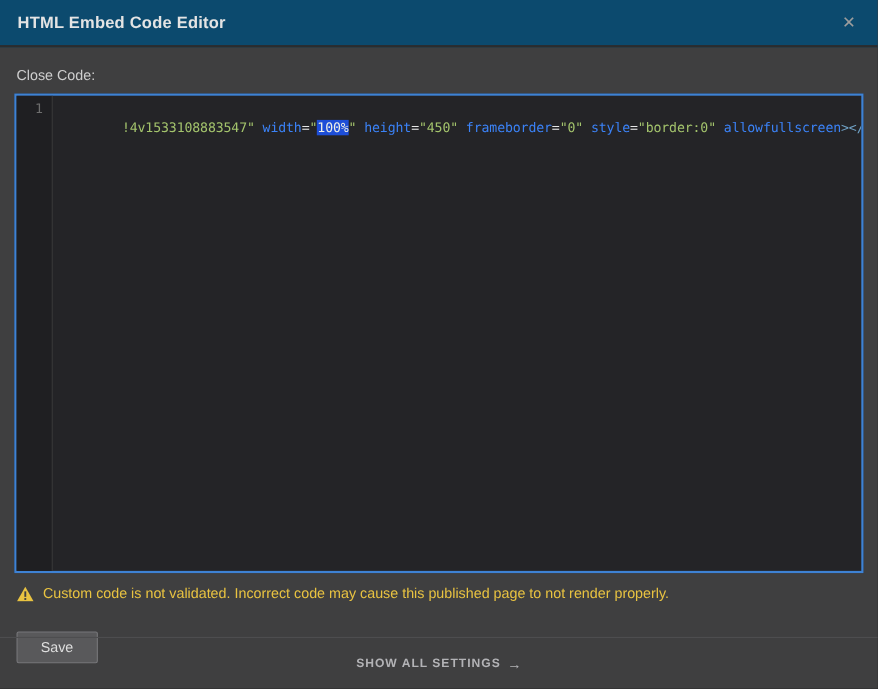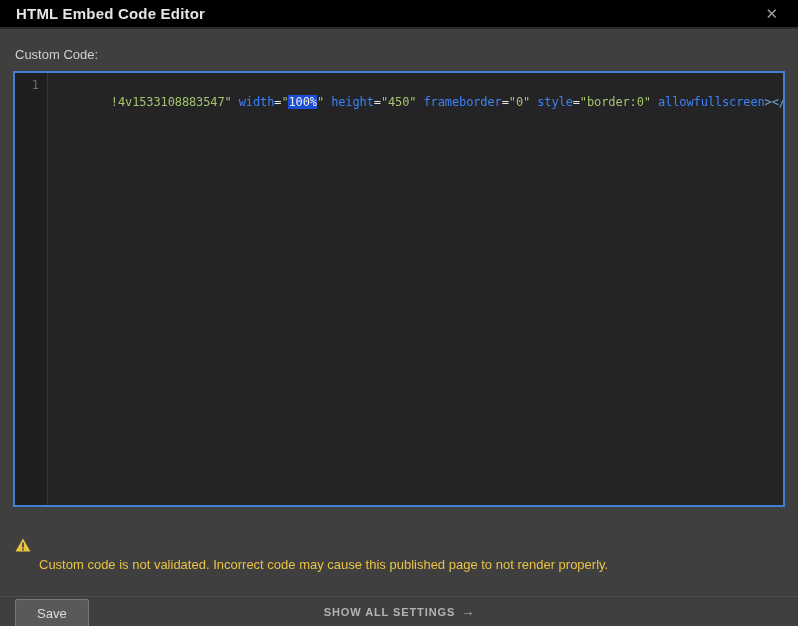--- a/index.html
+++ b/index.html
@@ -5,22 +5,22 @@
   * { margin:0; padding:0; box-sizing:border-box; }
   html,body { width:798px; height:626px; }
   body {
     background:#3f3f40;
     font-family:"Liberation Sans", sans-serif;
     overflow:hidden;
     position:relative;
   }
   
   .titlebar {
-    height:29px;
-    background:#000000;
+    height:43px;
+    background:#0c4a6e;
     border-bottom:2px solid #2c2c2d;
     display:flex;
     align-items:center;
     padding:0 16px;
   }
   .titlebar .title {
     font-size:15px;
     font-weight:700;
     color:#e4e4e4;
     letter-spacing:.2px;
@@ -83,21 +83,20 @@
   
   .warning-row {
     margin-top:11px;
     display:flex;
     align-items:center;
     gap:8px;
   }
   .warning-row .warn-text {
     font-size:13px;
     color:#e9c341;
-    margin-top:39px;
   }
   .warn-icon { flex-shrink:0; display:inline-flex; }
   
   .buttons-row {
     margin-top:27px;
     display:flex;
     gap:11px;
   }
   .btn {
     height:29px;
@@ -107,21 +106,21 @@
     border-radius:2px;
     color:#dedede;
     font-size:13px;
     font-family:"Liberation Sans", sans-serif;
     cursor:pointer;
   }
   
   .footer {
     position:absolute;
     left:0; right:0; bottom:0;
-    height:30px;
+    height:47px;
     border-top:1px solid #4d4d4f;
     display:flex;
     align-items:center;
     justify-content:center;
   }
   .footer .settings-link {
     display:flex;
     align-items:center;
     gap:6px;
     color:#b3b3b6;
@@ -137,21 +136,21 @@
 
 <div>
 
   <div class="titlebar">
     <span class="title">HTML Embed Code Editor</span>
     <button class="close-btn">✕</button>
   </div>
 
   <div class="content">
 
-    <div class="code-label">Custom Code:</div>
+    <div class="code-label">Close Code:</div>
 
     <div class="editor">
       <div class="gutter">
         <span class="line-number">1</span>
       </div>
       <div class="code-area">
         <span><span class="tok-string">!4v1533108883547"</span><span class="tok-plain"> </span><span class="tok-attr">width</span><span class="tok-plain">=</span><span class="tok-string">"</span><span class="tok-string tok-sel">100%</span><span class="tok-string">"</span><span class="tok-plain"> </span><span class="tok-attr">height</span><span class="tok-plain">=</span><span class="tok-string">"450"</span><span class="tok-plain"> </span><span class="tok-attr">frameborder</span><span class="tok-plain">=</span><span class="tok-string">"0"</span><span class="tok-plain"> </span><span class="tok-attr">style</span><span class="tok-plain">=</span><span class="tok-string">"border:0"</span><span class="tok-plain"> </span><span class="tok-attr">allowfullscreen</span><span class="tok-tag">&gt;&lt;/iframe&gt;</span></span>
       </div>
     </div>
 

